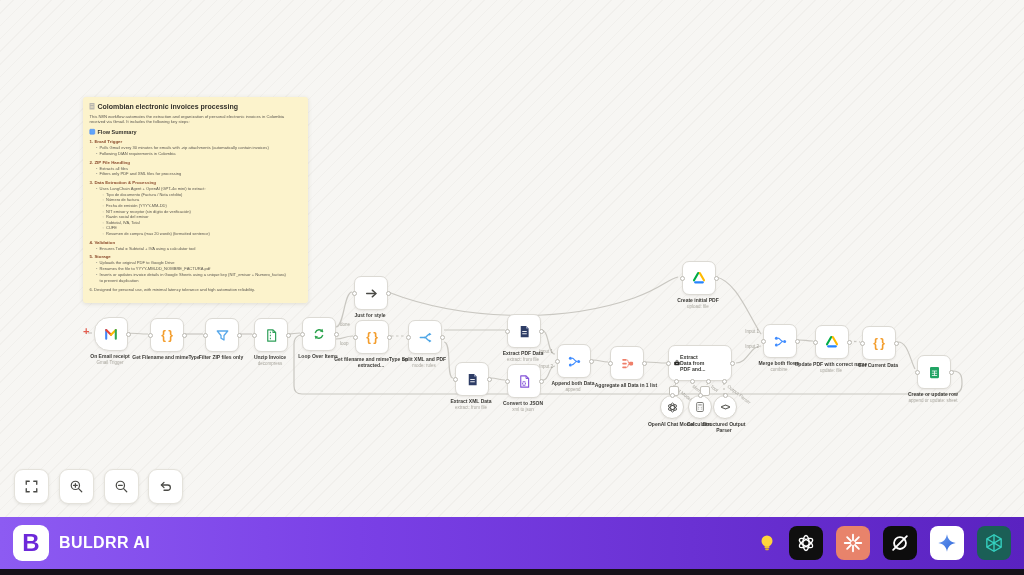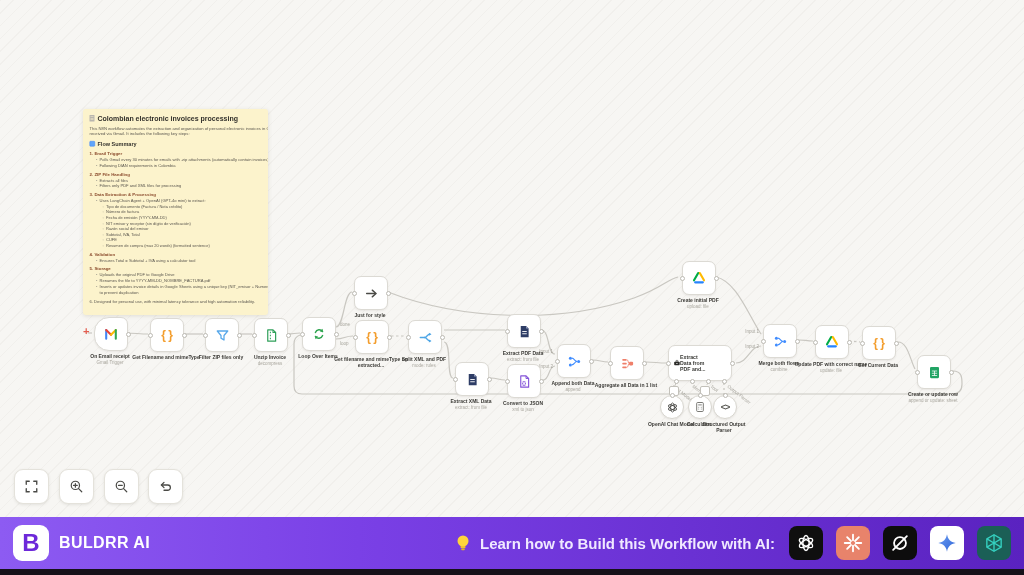--- a/index.html
+++ b/index.html
@@ -1,21 +1,21 @@
 <!DOCTYPE html>
 <html><head>
 <meta charset="utf-8">
 <style>
   html,body{margin:0;padding:0;}
   .stage{position:relative;width:1024px;height:575px;overflow:hidden;
     font-family:"Liberation Sans","DejaVu Sans",sans-serif;
     background:#f7f6f3;
     background-image:repeating-linear-gradient(135deg, rgba(150,140,128,0.06) 0px, rgba(150,140,128,0.06) 1px, transparent 1px, transparent 9px);}
   
-  .note{position:absolute;left:83px;top:109px;width:185px;height:206px;background:#fcf3cc;border-radius:3px;
+  .note{position:absolute;left:83px;top:97px;width:225px;height:206px;background:#fcf3cc;border-radius:3px;
     box-shadow:0 1px 4px rgba(90,80,40,.15);overflow:hidden;}
   .note-inner{width:420px;transform:scale(0.5);transform-origin:0 0;padding:10px 13px;box-sizing:border-box;color:#5a564e;}
   .note-title{display:flex;align-items:center;gap:6px;font-size:14px;font-weight:bold;color:#32302b;margin-bottom:7px;}
   .doc-glyph{display:inline-block;width:10px;height:13px;background:#b9b6ae;border-radius:1px;position:relative;}
   .doc-glyph::after{content:"";position:absolute;left:2px;top:3px;width:6px;height:1.5px;background:#fcf3cc;box-shadow:0 3px 0 #fcf3cc,0 6px 0 #fcf3cc;}
   .note-intro{font-size:8.4px;line-height:1.35;margin-bottom:8px;}
   .fs-row{display:flex;align-items:center;gap:5px;font-size:11px;font-weight:bold;color:#33312c;margin:6px 0 8px 0;}
   .fs-icon{width:9px;height:9px;border-radius:2px;background:#60a5fa;border:1px solid #3b82f6;}
   .sec{margin-bottom:6px;}
   .sec-h{font-size:8.8px;font-weight:bold;color:#8a4a2c;margin-bottom:2px;}
@@ -530,21 +530,20 @@
     <div class="logo">
         <span>B</span>
       </div>
     <div class="brand">BULDRR AI</div>
     <div class="cta">
       <svg width="16" height="18" viewBox="0 0 16 18">
           <circle cx="8" cy="7" r="5.5" fill="#ffd43b"></circle>
           <rect x="5.5" y="12" width="5" height="2.2" rx="1" fill="#f2c12e"></rect>
           <rect x="6.2" y="14.6" width="3.6" height="1.6" rx="0.8" fill="#e3b322"></rect>
         </svg>
-      <span class="cta-text">Learn how to Build this Workflow with AI:</span>
     </div>
     <div class="tiles">
       <div class="tile t-openai">
         <svg width="22" height="22" viewBox="0 0 24 24">
             <g fill="none" stroke="#fff" stroke-width="1.5">
               <ellipse cx="12" cy="12" rx="3.4" ry="8.2"></ellipse>
               <ellipse cx="12" cy="12" rx="3.4" ry="8.2" transform="rotate(60 12 12)"></ellipse>
               <ellipse cx="12" cy="12" rx="3.4" ry="8.2" transform="rotate(120 12 12)"></ellipse>
             </g>
           </svg>

